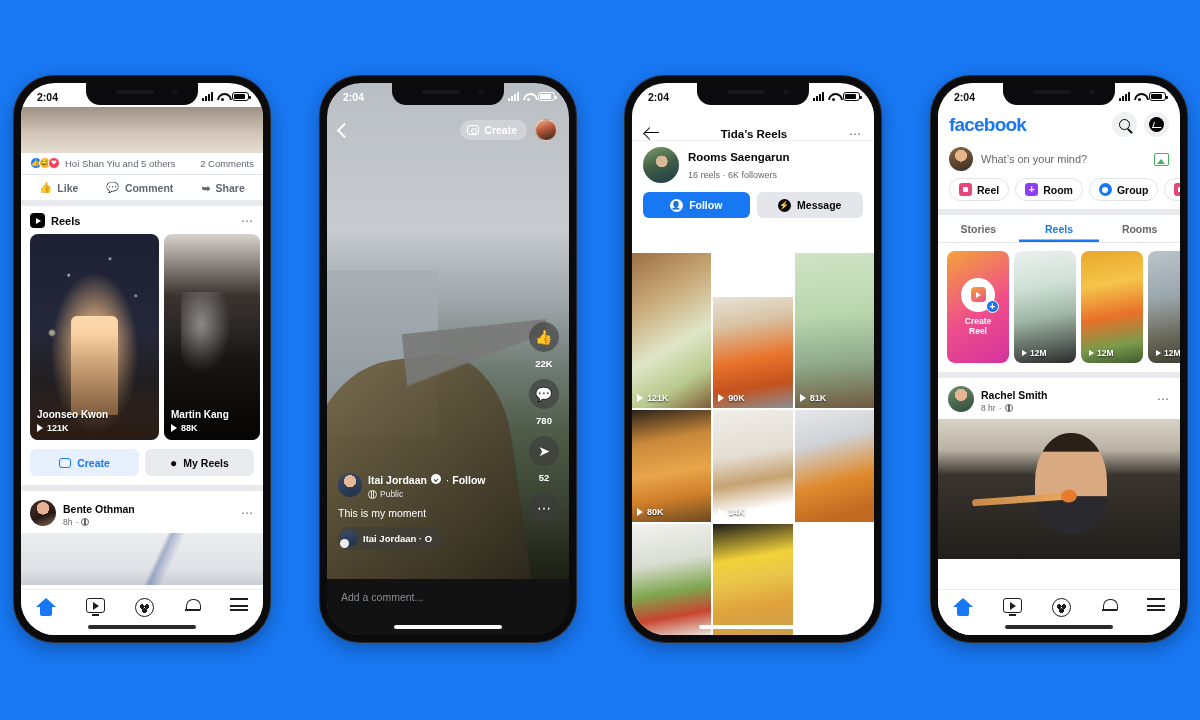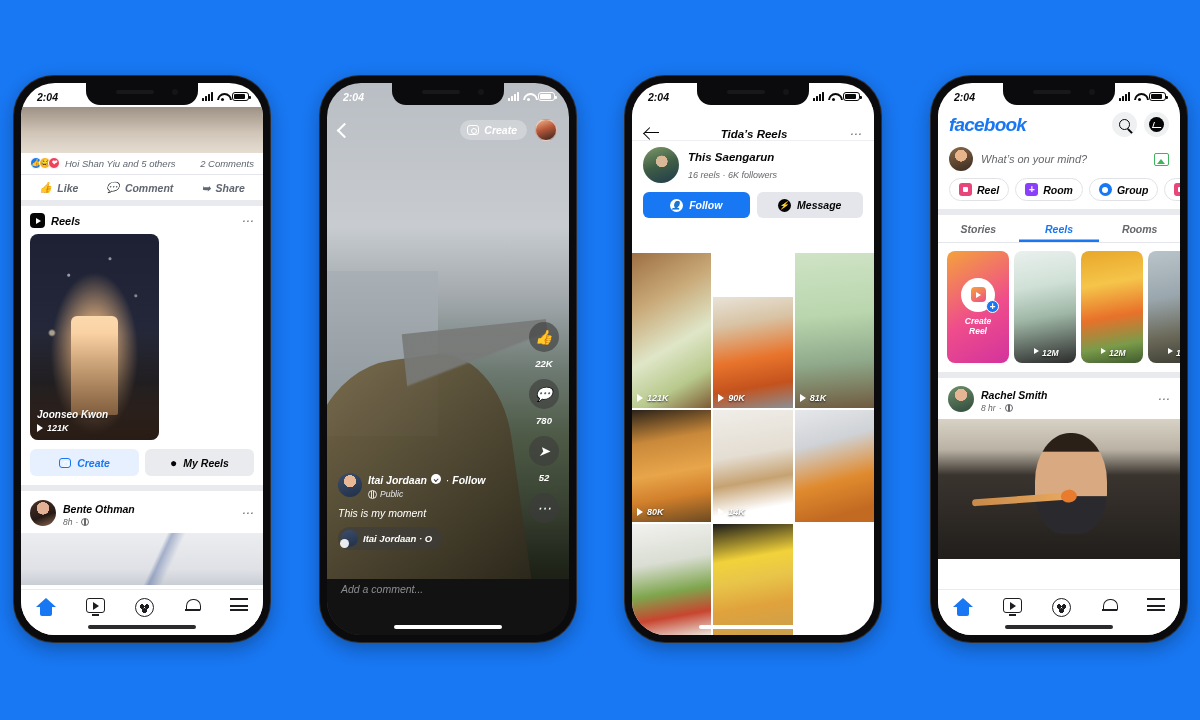--- a/index.html
+++ b/index.html
@@ -11,21 +11,20 @@
   body { background: #1877f2; position: relative; }
 
   
   .phone {
     position: absolute;
     width: 256px; height: 566px;
     background: #0b0b0d;
     border-radius: 40px;
     box-shadow: 0 0 0 1px #2c2c30, 0 6px 18px rgba(0,0,0,.30);
     padding: 7px;
-    font-style: italic;
   }
   .phone .screen {
     position: relative;
     width: 100%; height: 100%;
     border-radius: 34px;
     overflow: hidden;
     background: #fff;
   }
   .notch {
     position: absolute; top: 0; left: 50%;
@@ -252,21 +251,21 @@
     margin-top: 8px; display: inline-flex; align-items: center; gap: 5px;
     background: rgba(60,60,60,.6); border-radius: 13px; padding: 3px 10px 3px 3px;
     font-size: 9.5px; font-weight: 600;
   }
   .av-audio { width: 17px; height: 17px; border-radius: 50%;
     background: linear-gradient(160deg,#3c4e6b,#223049); position: relative; }
   .av-audio::after{ content:""; position:absolute; left:-1px; bottom:-1px; width:9px;height:9px;border-radius:50%;
     background: rgba(255,255,255,.9);}
   .p2-commentbar {
     position: absolute; left: 0; right: 0; bottom: 0; height: 56px; z-index: 25;
-    background: #121212; padding: 4px 14px; color: #8a8d91; font-size: 10.5px;
+    background: #121212; padding: 12px 14px; color: #8a8d91; font-size: 10.5px;
   }
 
   
   #phone3 { left: 625px; top: 76px; }
   .p3-head {
     position: absolute; top: 24px; left: 0; right: 0; height: 34px; z-index: 20;
     background: #fff; display: flex; align-items: flex-end; justify-content: space-between;
     padding: 0 12px; border-bottom: 1px solid #eceef1;
   }
   .back-arrow { width: 15px; height: 15px; position: relative; }
@@ -350,22 +349,22 @@
   .cr-badge { width: 15px; height: 15px; border-radius: 4px;
     background: linear-gradient(150deg,#f4a23b,#ef4d8b); display:flex;align-items:center;justify-content:center;}
   .cr-badge::after { content:""; border-left: 5px solid #fff; border-top:3.2px solid transparent;border-bottom:3.2px solid transparent; margin-left:1px;}
   .cr-plus { position: absolute; right: -4px; bottom: -1px; width: 13px; height: 13px; border-radius: 50%;
     background: #1877f2; color: #fff; font-size: 10px; line-height: 12px; text-align: center; font-weight: bold;
     border: 1.5px solid #fff; }
   .cr-label { color: #fff; font-size: 8.5px; font-weight: bold; text-align: center; line-height: 1.15; }
   .sc1 { background: linear-gradient(170deg,#eaf0ee 0%, #cfe0d6 32%, #9fb7a6 58%, #2b2b2b 100%); }
   .sc2 { background: linear-gradient(170deg,#e8a72a 0%, #f5c54a 30%, #e8712a 58%, #7a9b4a 82%, #3f5a2e 100%); }
   .sc3 { background: linear-gradient(170deg,#b9c4ca 0%, #9aa6ad 40%, #6b6a5a 72%, #3a3a30 100%); }
-  .strip-views { position: absolute; left: 20px; bottom: 5px; color: #fff; font-size: 8.5px; font-weight: bold;
-    display: flex; gap: 3px; text-shadow: 0 1px 2px rgba(0,0,0,.7); }
+  .strip-views { position: absolute; left: 8px; bottom: 5px; color: #fff; font-size: 8.5px; font-weight: bold;
+    display: flex; align-items: center; gap: 3px; text-shadow: 0 1px 2px rgba(0,0,0,.7); }
   .play-tri-sm { width:0;height:0;border-left:5px solid #fff;border-top:3.3px solid transparent;border-bottom:3.3px solid transparent; }
   .p4-post { border-top: 6px solid #e8eaed; background: #fff; }
   .p4-posthead { display: flex; align-items: center; gap: 7px; padding: 7px 10px 6px; }
   .av-rachel { width: 26px; height: 26px; border-radius: 50%;
     background: radial-gradient(circle at 50% 34%, #e6b694 0 28%, transparent 29%),
                 linear-gradient(160deg,#6f8f6a,#2f4a3c); }
   .p4-postimg { height: 140px;
     background: linear-gradient(180deg,#d8d2c6 0%, #b9b2a4 22%, #3a342f 40%, #211e1b 100%); position: relative; }
   .face { position: absolute; left: 40%; top: 10%; width: 30%; height: 72%;
     background: linear-gradient(180deg,#2a2018 0 18%, #d9a982 19% 62%, #2a2a2e 63%);
@@ -443,20 +442,31 @@
           <div class="reel-img r1img"></div>
           <div class="reel-shade"></div>
           <div class="reel-meta">
             <div class="reel-name">Joonseo Kwon</div>
             <div class="reel-views">
               <span class="play-tri"></span>
               <span>121K</span>
             </div>
           </div>
         </div>
+        <div class="reel-card side">
+          <div class="reel-img r2img"></div>
+          <div class="reel-shade"></div>
+          <div class="reel-meta">
+            <div class="reel-name">Martin Kang</div>
+            <div class="reel-views">
+              <span class="play-tri"></span>
+              <span>88K</span>
+            </div>
+          </div>
+        </div>
       </div>
 
       <div class="p1-btn-row">
         <div class="pill create">
           <span class="cam-ic" style="border-color:#1877f2"></span>
           <span>Create</span>
         </div>
         <div class="pill myreels">
           <span style="font-size:12px">●</span>
           <span>My Reels</span>
@@ -590,21 +600,21 @@
     <div class="p3-head">
       <span class="back-arrow"></span>
       <span class="p3-title">Tida’s Reels</span>
       <span class="dots">⋯</span>
     </div>
 
     <div class="p3-profile">
       <div class="p3-prow">
         <span class="av-tida"></span>
         <span>
-          <div class="p3-pname">This Saengarun</div>
+          <div class="p3-pname">Rooms Saengarun</div>
           <div class="p3-psub">16 reels · 6K followers</div>
         </span>
       </div>
       <div class="p3-btns">
         <div class="btn3 follow">
           <span class="mini-ic" style="font-size:8px;color:#1877f2">👤</span>
           <span>Follow</span>
         </div>
         <div class="btn3 message">
           <span class="mini-ic dark" style="font-size:8px;color:#fff">⚡</span>

